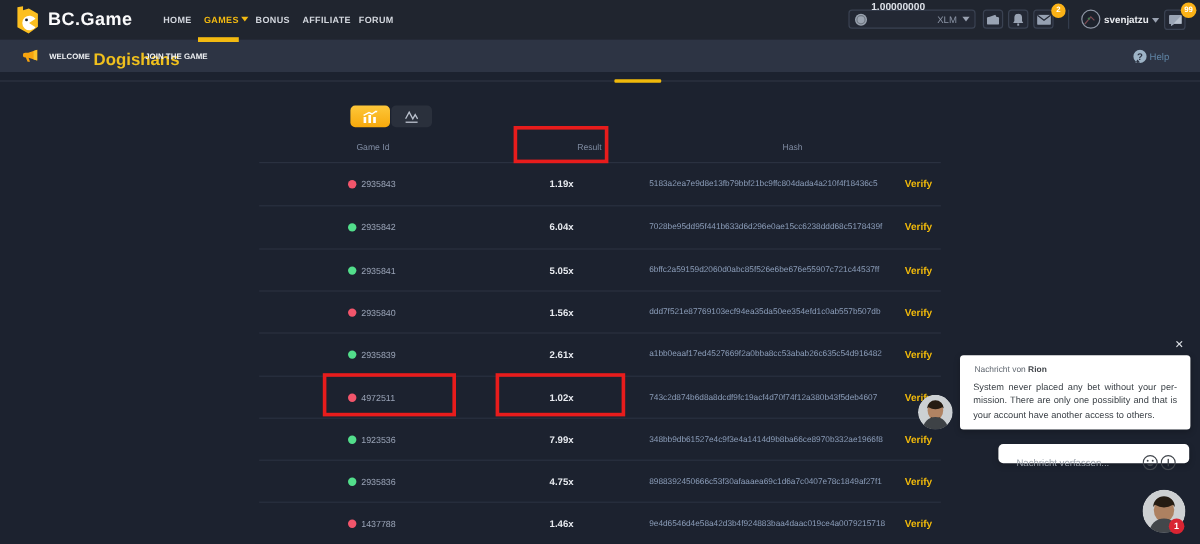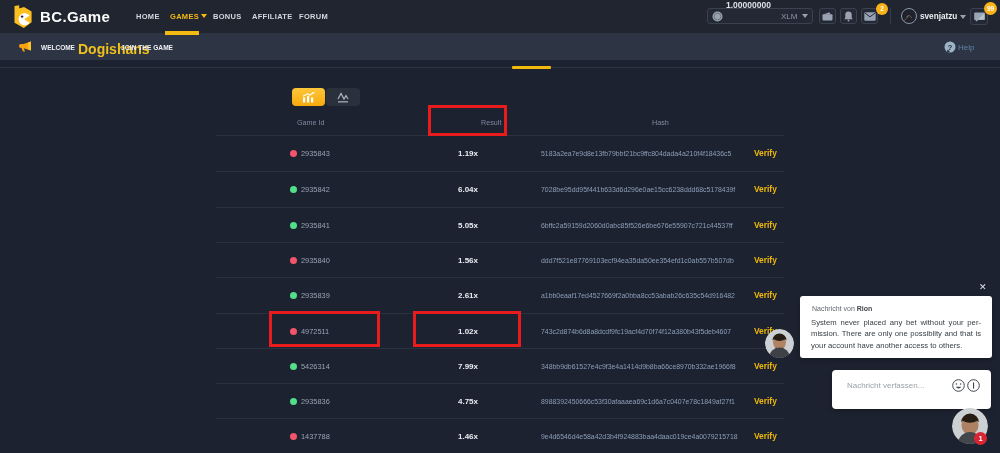--- a/index.html
+++ b/index.html
@@ -42,21 +42,21 @@
 .res { left:0px; width:504px; top:13px; font-size:8px; font-weight:bold; color:#e8ebf0; text-align:center; }
 .hash { left:325px; top:14px; font-size:6.9px; color:#8c9eba; letter-spacing:0px; }
 .verify { left:538px; top:12px; font-size:8.4px; font-weight:bold; color:#f0b90b; }
 
 .redrect { border:3.5px solid #e81c1c; }
 
 #bubble { left:800px; top:296px; width:192px; height:62px; background:#ffffff; border-radius:3px; box-shadow:0 2px 5px rgba(0,0,0,0.22); }
 #bub-hdr { left:12px; top:9px; font-size:7px; color:#606770; }
 #bub-txt { left:11px; top:21px; width:170px; font-size:7.7px; line-height:11.4px; color:#3a4046; text-align:justify; }
 #msg-avatar { left:765px; top:329px; width:29px; height:29px; border-radius:50%; overflow:hidden; }
-#inputbox { left:832px; top:370px; width:159px; height:39px; background:#ffffff; border-radius:4px; box-shadow:0 2px 5px rgba(0,0,0,0.22); }
+#inputbox { left:832px; top:370px; width:159px; height:16px; background:#ffffff; border-radius:4px; box-shadow:0 2px 5px rgba(0,0,0,0.22); }
 #ph { left:15px; top:11px; font-size:8px; color:#9aa1aa; }
 #bot-avatar { left:952px; top:408px; width:36px; height:36px; border-radius:50%; overflow:hidden; }
 #bot-badge { left:974px; top:432px; width:13px; height:13px; border-radius:50%; background:#d92432; color:#fff; font-size:7.5px; font-weight:bold; text-align:center; line-height:13px; }
 #closex { left:979px; top:282px; font-size:9px; color:#dfe3e8; }
 </style>
 </head>
 <body>
 <div id="stage">
   <div class="abs" id="nav"></div>
 
@@ -189,21 +189,21 @@
   </div>
   <div class="abs row" style="top:312.5px;">
     <div class="abs dot dred"></div>
       <div class="abs gid">4972511</div>
     <div class="abs res">1.02x</div>
     <div class="abs hash">743c2d874b6d8a8dcdf9fc19acf4d70f74f12a380b43f5deb4607</div>
     <div class="abs verify">Verify</div>
   </div>
   <div class="abs row" style="top:347.8px;">
     <div class="abs dot dgreen"></div>
-      <div class="abs gid">5426314</div>
+      <div class="abs gid">1923536</div>
     <div class="abs res">7.99x</div>
     <div class="abs hash">348bb9db61527e4c9f3e4a1414d9b8ba66ce8970b332ae1966f8</div>
     <div class="abs verify">Verify</div>
   </div>
   <div class="abs row" style="top:383.1px;">
     <div class="abs dot dgreen"></div>
       <div class="abs gid">2935836</div>
     <div class="abs res">4.75x</div>
     <div class="abs hash">8988392450666c53f30afaaaea69c1d6a7c0407e78c1849af27f1</div>
     <div class="abs verify">Verify</div>

